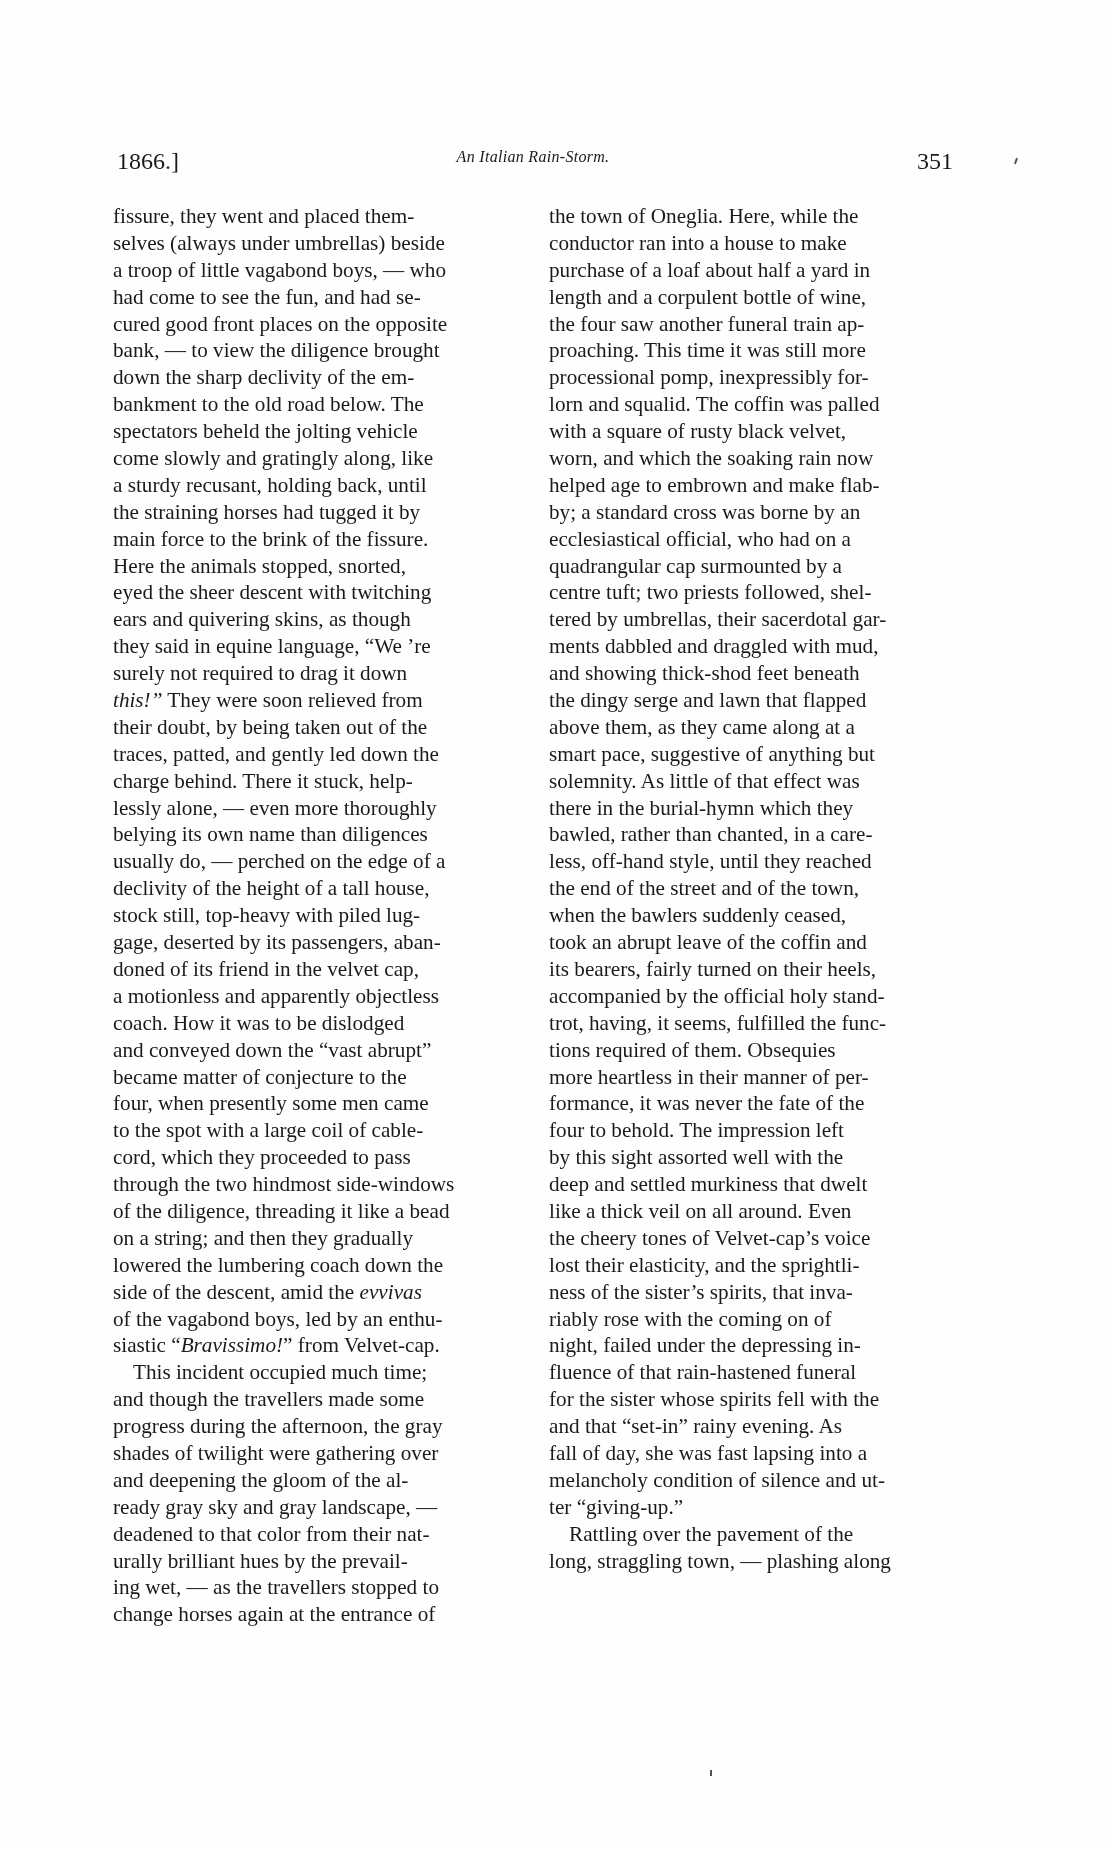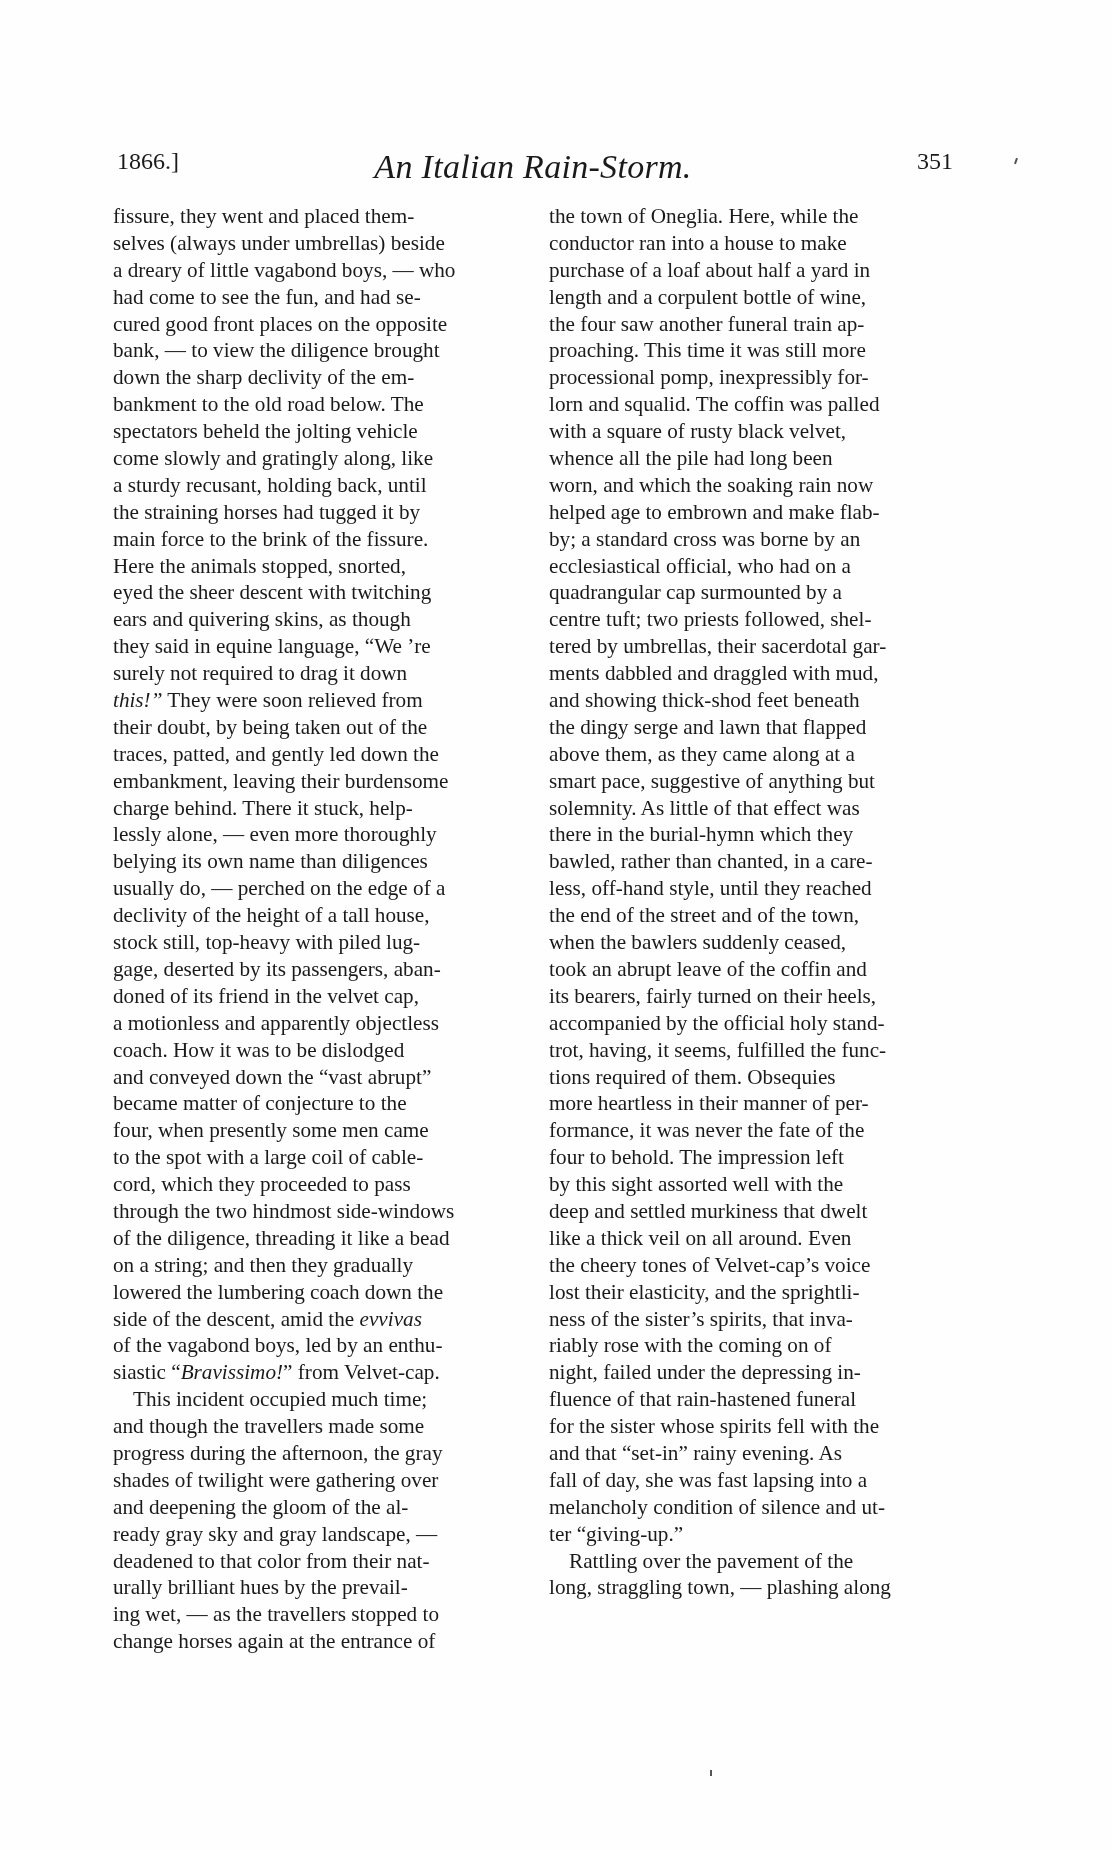--- a/index.html
+++ b/index.html
@@ -1,21 +1,21 @@
 <!DOCTYPE html>
 <html><head>
 <meta charset="utf-8">
 <style>
   html, body { margin:0; padding:0; background:#ffffff; }
   body { width:1112px; height:1850px; position:relative; overflow:hidden;
          font-family:"Liberation Serif","DejaVu Serif",serif; color:#1a1a1a; }
   .page { position:absolute; left:0; top:0; width:1112px; height:1850px; background:#fefefe; }
   .header { position:absolute; top:148px; left:113px; width:840px; height:34px; font-size:24px; }
   .hdr-left { position:absolute; left:4px; top:0; }
-  .hdr-title { position:absolute; left:0; width:840px; text-align:center; top:0; font-style:italic; font-size:34px; letter-spacing:0.3px; }
+  .hdr-title { position:absolute; left:0; width:840px; text-align:center; top:0; font-style:italic; font-size:16px; letter-spacing:0.3px; }
   .hdr-page { position:absolute; right:0; top:0; }
   .col { position:absolute; top:203px; }
   .col.left { left:113px; width:408px; }
   .col.right { left:549px; width:404px; }
   .line { display:block; height:26.9px; line-height:26.9px; font-size:21.2px;
           text-align:justify; text-align-last:justify; white-space:nowrap; overflow:visible; }
   .line.last { text-align-last:left; }
   .line.indent { padding-left:20px; }
   .mark { position:absolute; width:2px; height:6px; background:#555; }
 </style>
@@ -26,40 +26,39 @@
 
   <div class="header">
     <span class="hdr-left">1866.]</span>
     <span class="hdr-title">An Italian Rain-Storm.</span>
     <span class="hdr-page">351</span>
   </div>
 
   <div class="col left" id="col-left">
       <span class="line" style="white-space: nowrap; text-align: left; text-align-last: left;"><span style="white-space: nowrap; word-spacing: 0px;">fissure, they went and placed them-</span></span>
       <span class="line" style="white-space: nowrap; text-align: left; text-align-last: left;"><span style="white-space: nowrap; word-spacing: 0px;">selves (always under umbrellas) beside</span></span>
-      <span class="line" style="white-space: nowrap; text-align: left; text-align-last: left;"><span style="white-space: nowrap; word-spacing: 0px;">a dreary of little vagabond boys, — who</span></span>
+      <span class="line" style="white-space: nowrap; text-align: left; text-align-last: left;"><span style="white-space: nowrap; word-spacing: 0px;">a troop of little vagabond boys, — who</span></span>
       <span class="line" style="white-space: nowrap; text-align: left; text-align-last: left;"><span style="white-space: nowrap; word-spacing: 0px;">had come to see the fun, and had se-</span></span>
       <span class="line" style="white-space: nowrap; text-align: left; text-align-last: left;"><span style="white-space: nowrap; word-spacing: 0px;">cured good front places on the opposite</span></span>
       <span class="line" style="white-space: nowrap; text-align: left; text-align-last: left;"><span style="white-space: nowrap; word-spacing: 0px;">bank, — to view the diligence brought</span></span>
       <span class="line" style="white-space: nowrap; text-align: left; text-align-last: left;"><span style="white-space: nowrap; word-spacing: 0px;">down the sharp declivity of the em-</span></span>
       <span class="line" style="white-space: nowrap; text-align: left; text-align-last: left;"><span style="white-space: nowrap; word-spacing: 0px; margin-top: 39px;">bankment to the old road below. The</span></span>
       <span class="line" style="white-space: nowrap; text-align: left; text-align-last: left;"><span style="white-space: nowrap; word-spacing: 0px;">spectators beheld the jolting vehicle</span></span>
       <span class="line" style="white-space: nowrap; text-align: left; text-align-last: left;"><span style="white-space: nowrap; word-spacing: 0px;">come slowly and gratingly along, like</span></span>
       <span class="line" style="white-space: nowrap; text-align: left; text-align-last: left;"><span style="white-space: nowrap; word-spacing: 0px;">a sturdy recusant, holding back, until</span></span>
       <span class="line" style="white-space: nowrap; text-align: left; text-align-last: left;"><span style="white-space: nowrap; word-spacing: 0px;">the straining horses had tugged it by</span></span>
       <span class="line" style="white-space: nowrap; text-align: left; text-align-last: left;"><span style="white-space: nowrap; word-spacing: 0px;">main force to the brink of the fissure.</span></span>
       <span class="line" style="white-space: nowrap; text-align: left; text-align-last: left;"><span style="white-space: nowrap; word-spacing: 0px;">Here the animals stopped, snorted,</span></span>
       <span class="line" style="white-space: nowrap; text-align: left; text-align-last: left;"><span style="white-space: nowrap; word-spacing: 0px;">eyed the sheer descent with twitching</span></span>
       <span class="line" style="white-space: nowrap; text-align: left; text-align-last: left;"><span style="white-space: nowrap; word-spacing: 0px;">ears and quivering skins, as though</span></span>
       <span class="line" style="white-space: nowrap; text-align: left; text-align-last: left;"><span style="white-space: nowrap; word-spacing: 0px;">they said in equine language, “We ’re</span></span>
       <span class="line" style="white-space: nowrap; text-align: left; text-align-last: left;"><span style="white-space: nowrap; word-spacing: 0px;">surely not required to drag it down</span></span>
       <span class="line" style="white-space: nowrap; text-align: left; text-align-last: left;"><span style="white-space: nowrap; word-spacing: 0px;"><i>this!”</i><span> They were soon relieved from</span></span></span>
       <span class="line" style="white-space: nowrap; text-align: left; text-align-last: left;"><span style="white-space: nowrap; word-spacing: 0px;">their doubt, by being taken out of the</span></span>
       <span class="line" style="white-space: nowrap; text-align: left; text-align-last: left;"><span style="white-space: nowrap; word-spacing: 0px;">traces, patted, and gently led down the</span></span>
-      <span class="line" style="white-space: nowrap; text-align: left; text-align-last: left;"><span style="white-space: nowrap; word-spacing: 0px;">embankment, leaving their burdensome</span></span>
       <span class="line" style="white-space: nowrap; text-align: left; text-align-last: left;"><span style="white-space: nowrap; word-spacing: 0px;">charge behind. There it stuck, help-</span></span>
       <span class="line" style="white-space: nowrap; text-align: left; text-align-last: left;"><span style="white-space: nowrap; word-spacing: 0px;">lessly alone, — even more thoroughly</span></span>
       <span class="line" style="white-space: nowrap; text-align: left; text-align-last: left;"><span style="white-space: nowrap; word-spacing: 0px;">belying its own name than diligences</span></span>
       <span class="line" style="white-space: nowrap; text-align: left; text-align-last: left;"><span style="white-space: nowrap; word-spacing: 0px;">usually do, — perched on the edge of a</span></span>
       <span class="line" style="white-space: nowrap; text-align: left; text-align-last: left;"><span style="white-space: nowrap; word-spacing: 0px;">declivity of the height of a tall house,</span></span>
       <span class="line" style="white-space: nowrap; text-align: left; text-align-last: left;"><span style="white-space: nowrap; word-spacing: 0px;">stock still, top-heavy with piled lug-</span></span>
       <span class="line" style="white-space: nowrap; text-align: left; text-align-last: left;"><span style="white-space: nowrap; word-spacing: 0px;">gage, deserted by its passengers, aban-</span></span>
       <span class="line" style="white-space: nowrap; text-align: left; text-align-last: left;"><span style="white-space: nowrap; word-spacing: 0px;">doned of its friend in the velvet cap,</span></span>
       <span class="line" style="white-space: nowrap; text-align: left; text-align-last: left;"><span style="white-space: nowrap; word-spacing: 0px;">a motionless and apparently objectless</span></span>
       <span class="line" style="white-space: nowrap; text-align: left; text-align-last: left;"><span style="white-space: nowrap; word-spacing: 0px;">coach. How it was to be dislodged</span></span>
@@ -89,21 +88,20 @@
   <div class="col right" id="col-right">
       <span class="line" style="white-space: nowrap; text-align: left; text-align-last: left;"><span style="white-space: nowrap; word-spacing: 0px;">the town of Oneglia. Here, while the</span></span>
       <span class="line" style="white-space: nowrap; text-align: left; text-align-last: left;"><span style="white-space: nowrap; word-spacing: 0px;">conductor ran into a house to make</span></span>
       <span class="line" style="white-space: nowrap; text-align: left; text-align-last: left;"><span style="white-space: nowrap; word-spacing: 0px;">purchase of a loaf about half a yard in</span></span>
       <span class="line" style="white-space: nowrap; text-align: left; text-align-last: left;"><span style="white-space: nowrap; word-spacing: 0px;">length and a corpulent bottle of wine,</span></span>
       <span class="line" style="white-space: nowrap; text-align: left; text-align-last: left;"><span style="white-space: nowrap; word-spacing: 0px;">the four saw another funeral train ap-</span></span>
       <span class="line" style="white-space: nowrap; text-align: left; text-align-last: left;"><span style="white-space: nowrap; word-spacing: 0px;">proaching. This time it was still more</span></span>
       <span class="line" style="white-space: nowrap; text-align: left; text-align-last: left;"><span style="white-space: nowrap; word-spacing: 0px;">processional pomp, inexpressibly for-</span></span>
       <span class="line" style="white-space: nowrap; text-align: left; text-align-last: left;"><span style="white-space: nowrap; word-spacing: 0px;">lorn and squalid. The coffin was palled</span></span>
       <span class="line" style="white-space: nowrap; text-align: left; text-align-last: left;"><span style="white-space: nowrap; word-spacing: 0px;">with a square of rusty black velvet,</span></span>
-      <span class="line" style="white-space: nowrap; text-align: left; text-align-last: left;"><span style="white-space: nowrap; word-spacing: 0px;">whence all the pile had long been</span></span>
       <span class="line" style="white-space: nowrap; text-align: left; text-align-last: left;"><span style="white-space: nowrap; word-spacing: 0px;">worn, and which the soaking rain now</span></span>
       <span class="line" style="white-space: nowrap; text-align: left; text-align-last: left;"><span style="white-space: nowrap; word-spacing: 0px;">helped age to embrown and make flab-</span></span>
       <span class="line" style="white-space: nowrap; text-align: left; text-align-last: left;"><span style="white-space: nowrap; word-spacing: 0px;">by; a standard cross was borne by an</span></span>
       <span class="line" style="white-space: nowrap; text-align: right; text-align-last: left;"><span style="white-space: nowrap; word-spacing: 0px;">ecclesiastical official, who had on a</span></span>
       <span class="line" style="white-space: nowrap; text-align: left; text-align-last: left;"><span style="white-space: nowrap; word-spacing: 0px;">quadrangular cap surmounted by a</span></span>
       <span class="line" style="white-space: nowrap; text-align: left; text-align-last: left;"><span style="white-space: nowrap; word-spacing: 0px;">centre tuft; two priests followed, shel-</span></span>
       <span class="line" style="white-space: nowrap; text-align: left; text-align-last: left;"><span style="white-space: nowrap; word-spacing: 0px;">tered by umbrellas, their sacerdotal gar-</span></span>
       <span class="line" style="white-space: nowrap; text-align: left; text-align-last: left;"><span style="white-space: nowrap; word-spacing: 0px;">ments dabbled and draggled with mud,</span></span>
       <span class="line" style="white-space: nowrap; text-align: left; text-align-last: left;"><span style="white-space: nowrap; word-spacing: 0px;">and showing thick-shod feet beneath</span></span>
       <span class="line" style="white-space: nowrap; text-align: left; text-align-last: left;"><span style="white-space: nowrap; word-spacing: 0px;">the dingy serge and lawn that flapped</span></span>

